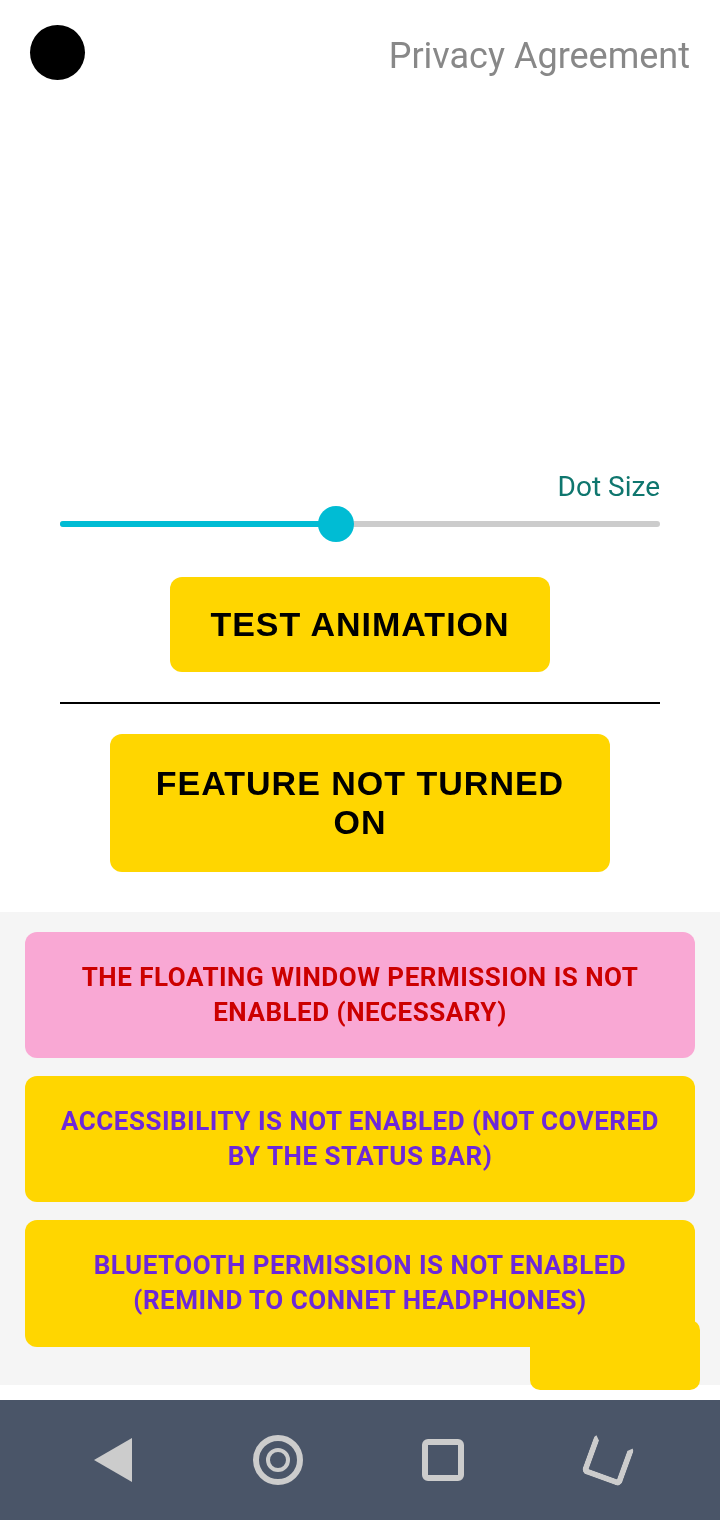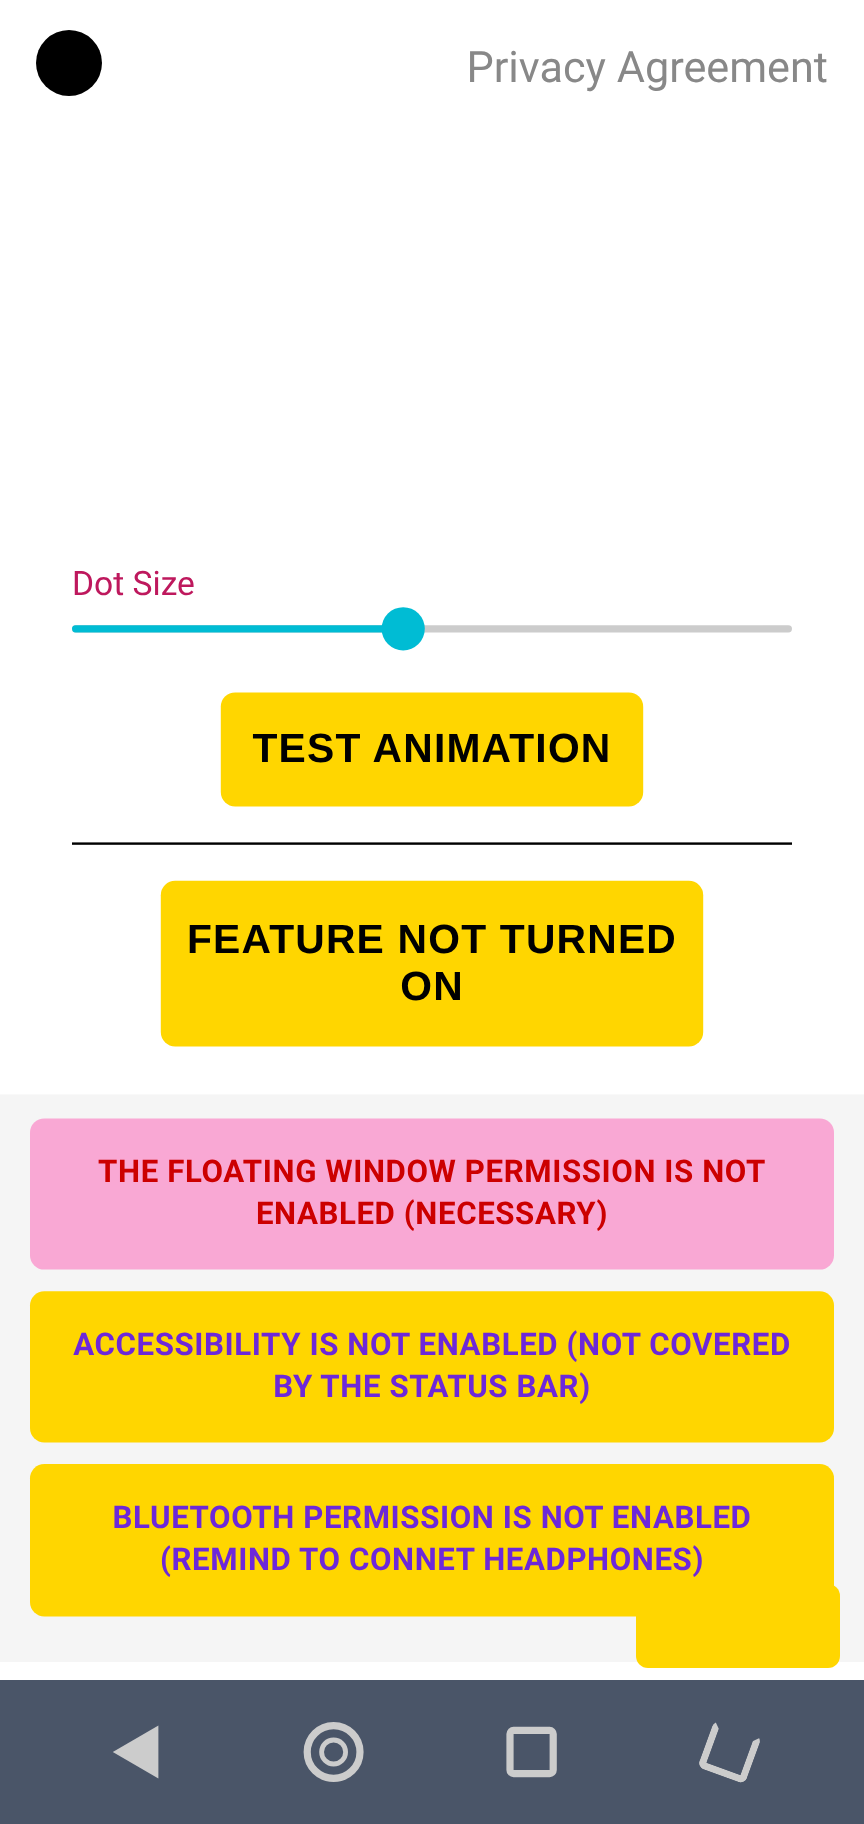--- a/index.html
+++ b/index.html
@@ -53,22 +53,23 @@
     .controls-area {
       padding: 20px 60px;
     }
 
     .slider-group {
       margin-bottom: 50px;
     }
 
     .slider-label {
       font-size: 28px;
-      color: #be185d;
+      color: #0f766e;
       margin-bottom: 18px;
+      text-align: right;
     }
 
     .slider-track-container {
       position: relative;
       width: 100%;
       height: 6px;
       margin-top: 10px;
     }
 
     .slider-track-bg {
@@ -97,21 +98,21 @@
       width: 36px;
       height: 36px;
       background: #00bcd4;
       border-radius: 50%;
     }
 
     
     .btn-test-animation {
       display: block;
       margin: 0 auto 0 auto;
-      width: 352px;
+      width: 380px;
       padding: 28px 20px;
       background: #FFD600;
       border: none;
       border-radius: 12px;
       font-size: 34px;
       font-weight: bold;
       color: #000;
       letter-spacing: 1px;
       cursor: pointer;
       text-align: center;
@@ -120,21 +121,21 @@
     .divider-line {
       width: 100%;
       height: 2px;
       background: #000;
       margin: 30px 0;
     }
 
     .btn-feature-not-on {
       display: block;
       margin: 0 auto;
-      width: 452px;
+      width: 500px;
       padding: 30px 20px;
       background: #FFD600;
       border: none;
       border-radius: 12px;
       font-size: 34px;
       font-weight: bold;
       color: #000;
       letter-spacing: 1px;
       cursor: pointer;
       text-align: center;

